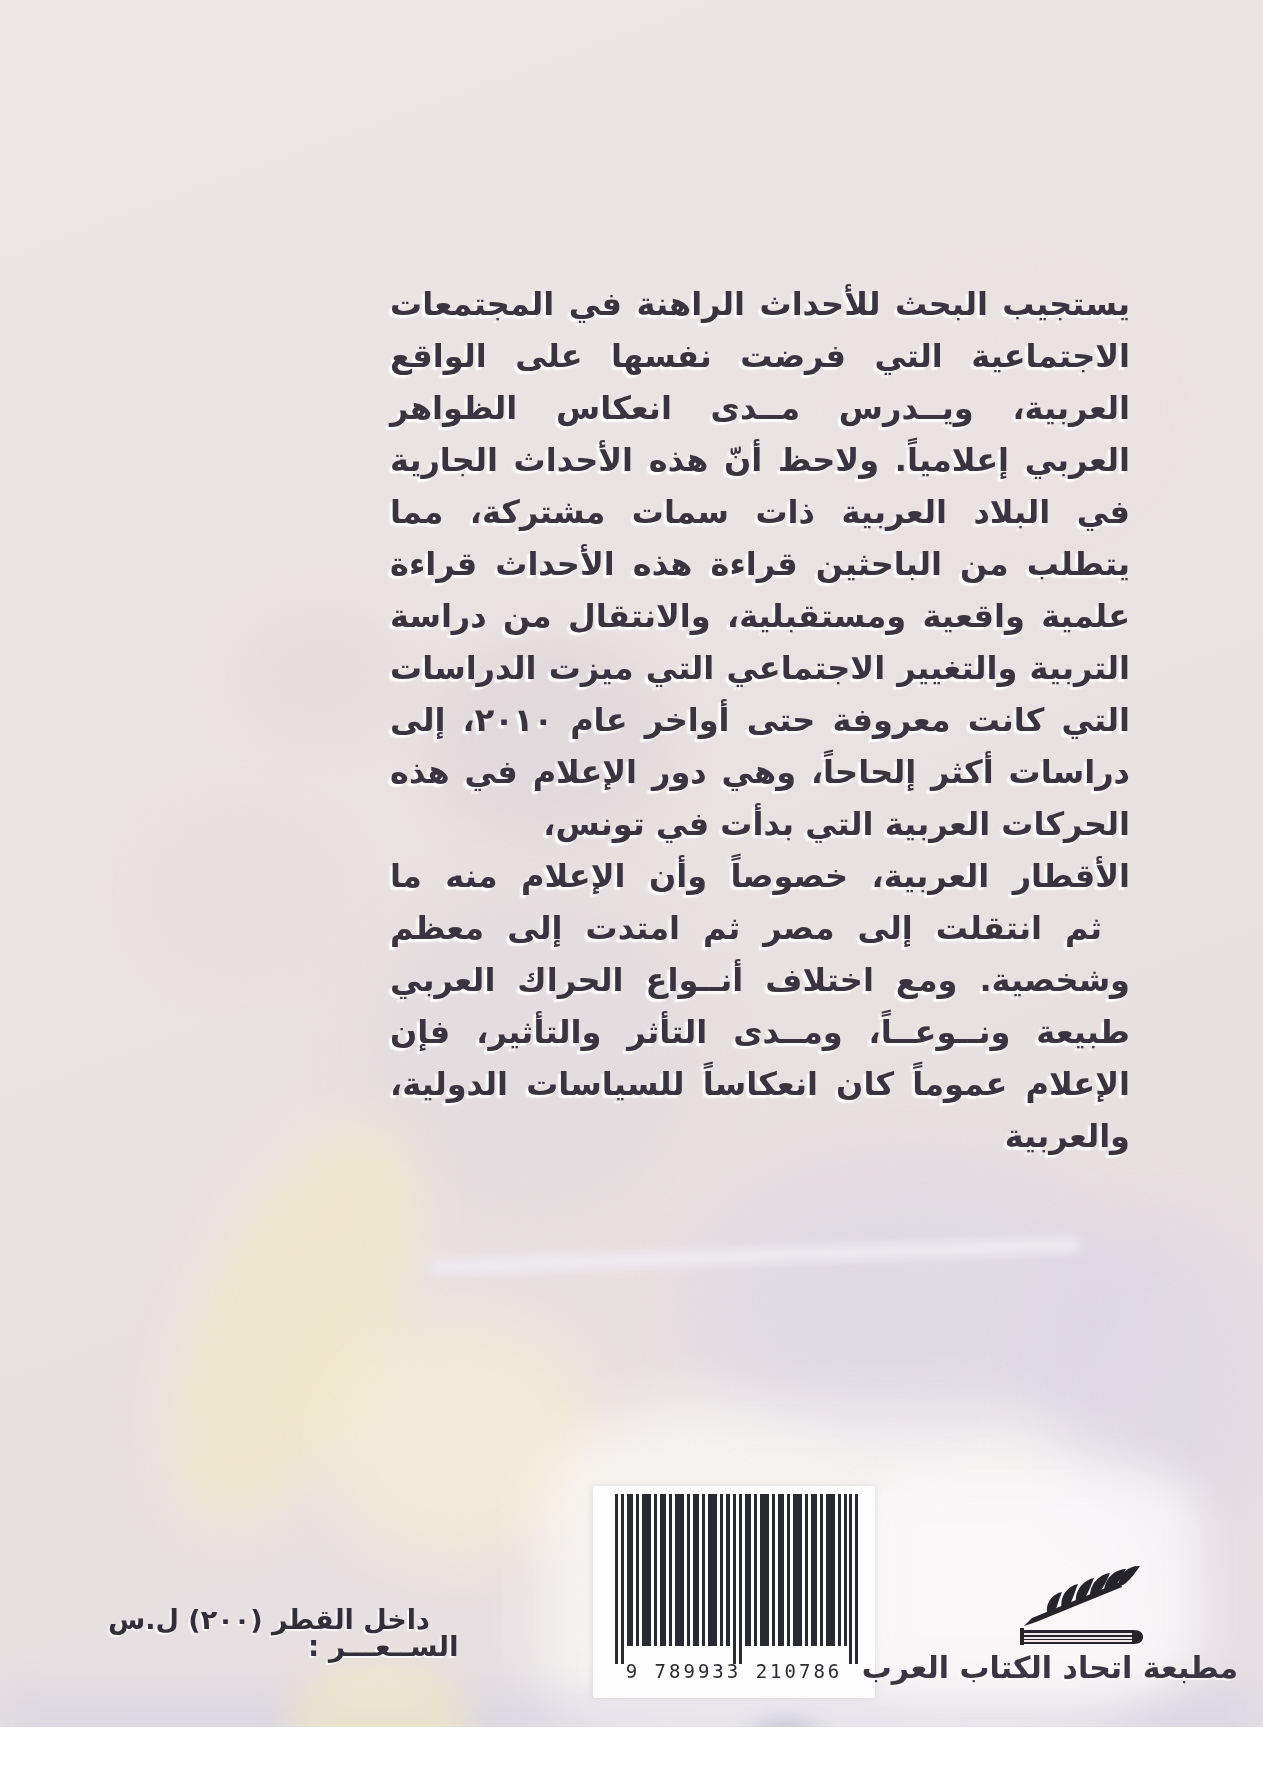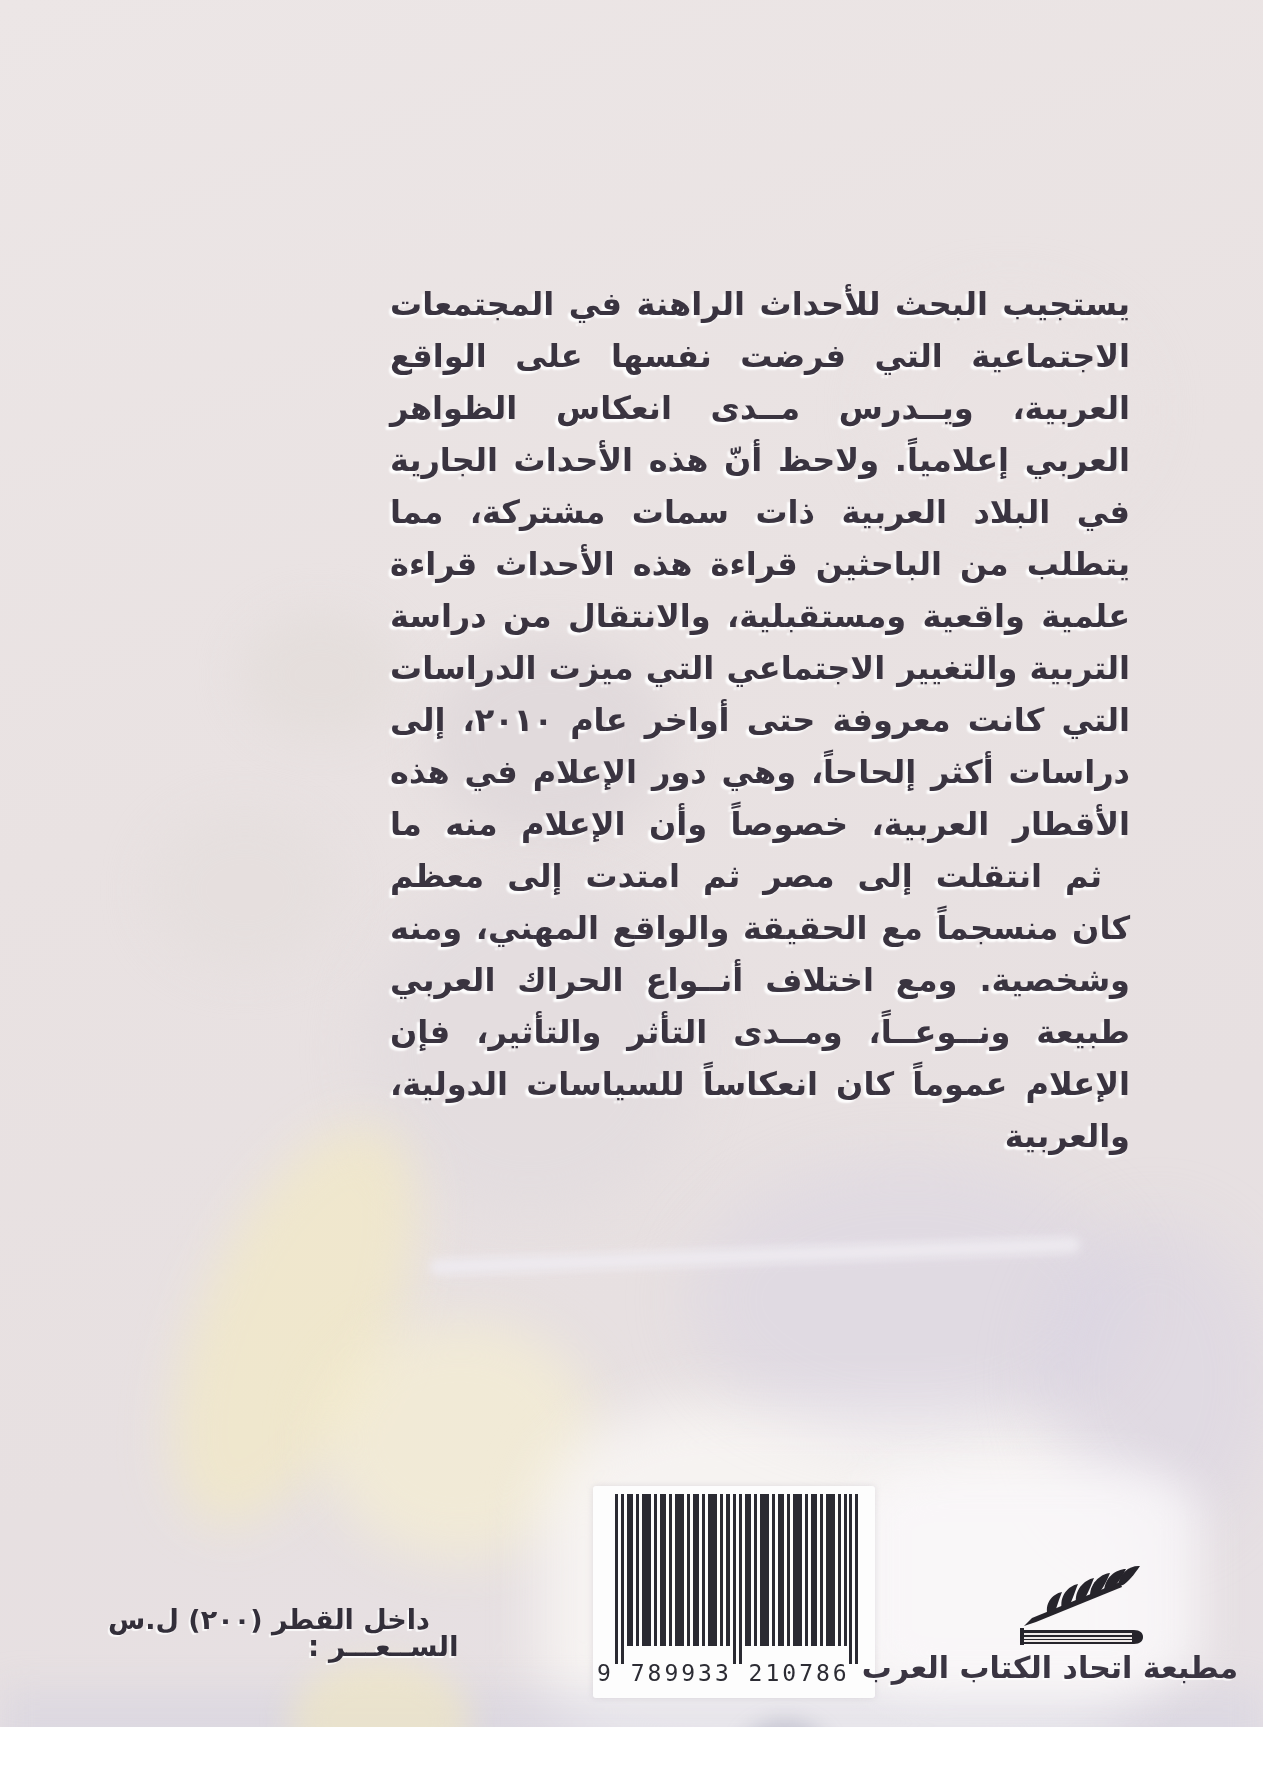--- a/index.html
+++ b/index.html
@@ -57,23 +57,23 @@
   .price-out{left:112px;top:1660px;}
   
   .barcode{
     position:absolute;left:593px;top:1486px;width:282px;height:212px;
     background:#fdfdfd;border-radius:3px;
     box-shadow:0 0 6px rgba(180,175,185,.35);
   }
   .barcode svg{position:absolute;left:22px;top:8px;}
   .barcode-number{
     position:absolute;left:4px;top:174px;width:274px;
-    direction:ltr;text-align:left;
+    direction:ltr;text-align:center;
     font-family:"DejaVu Sans Mono",monospace;
-    font-size:23px;letter-spacing:3px;color:#2c2c34;
+    font-size:19px;letter-spacing:3px;color:#2c2c34;
     background:transparent;
   }
   
   .publisher-logo{position:absolute;left:1018px;top:1560px;width:130px;height:88px;}
   .publisher-name{
     position:absolute;right:25px;top:1650px;width:320px;
     direction:rtl;text-align:left;white-space:nowrap;
     font-size:30px;font-weight:700;color:#3a3542;
     text-shadow:-2px 2px 1px rgba(255,255,255,.7);
   }
@@ -103,23 +103,23 @@
     <div class="line">يستجيب البحث للأحداث الراهنة في المجتمعات</div>
     <div class="line">الاجتماعية التي فرضت نفسها على الواقع</div>
     <div class="line">العربية، ويــدرس مــدى انعكاس الظواهر</div>
     <div class="line">العربي إعلامياً. ولاحظ أنّ هذه الأحداث الجارية</div>
     <div class="line">في البلاد العربية ذات سمات مشتركة، مما</div>
     <div class="line">يتطلب من الباحثين قراءة هذه الأحداث قراءة</div>
     <div class="line">علمية واقعية ومستقبلية، والانتقال من دراسة</div>
     <div class="line">التربية والتغيير الاجتماعي التي ميزت الدراسات</div>
     <div class="line">التي كانت معروفة حتى أواخر عام ٢٠١٠، إلى</div>
     <div class="line">دراسات أكثر إلحاحاً، وهي دور الإعلام في هذه</div>
+    <div class="line end">الحركات العربية التي بدأت في تونس،</div>
     <div class="line">الأقطار العربية، خصوصاً وأن الإعلام منه ما</div>
     <div class="line indent">ثم انتقلت إلى مصر ثم امتدت إلى معظم</div>
-    <div class="line">كان منسجماً مع الحقيقة والواقع المهني، ومنه</div>
     <div class="line">وشخصية. ومع اختلاف أنــواع الحراك العربي</div>
     <div class="line">طبيعة ونــوعــاً، ومــدى التأثر والتأثير، فإن</div>
     <div class="line">الإعلام عموماً كان انعكاساً للسياسات الدولية،</div>
     <div class="line end">والعربية</div>
   </div>
 
   <div class="price-label">الســعـــر :</div>
   <div class="price-line price-in">داخل القطر (٢٠٠)  ل.س</div>
 
   <div class="barcode">

